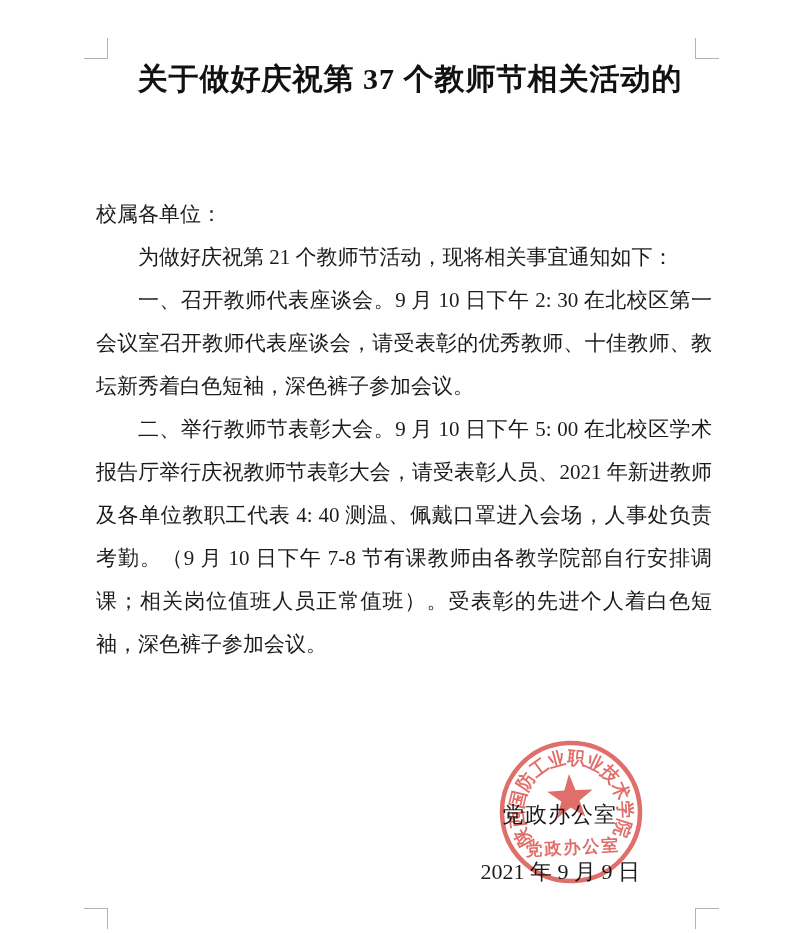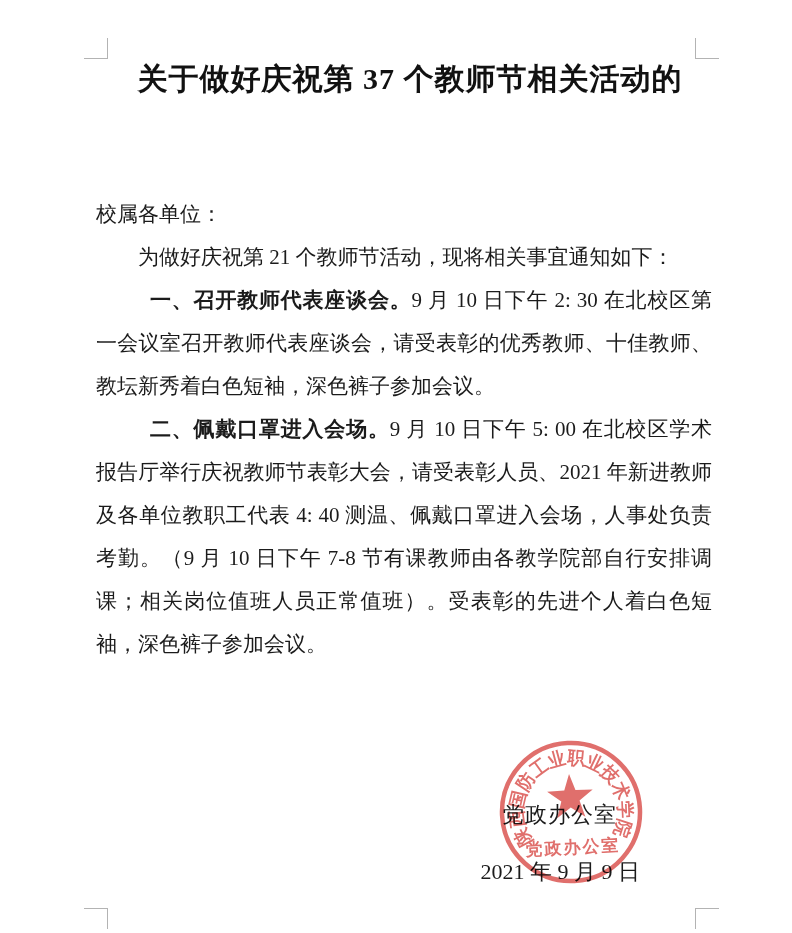--- a/index.html
+++ b/index.html
@@ -23,21 +23,21 @@
     letter-spacing:1px;color:#111;padding-left:14px;
   }
   .title .line{display:block;}
 
   .doc-body{
     position:absolute;left:96px;top:193px;width:616px;
     font-size:21px;line-height:43px;text-align:justify;
   }
   .doc-body p{margin:0;padding:0;}
   .doc-body p.indent{text-indent:2em;}
-  .doc-body .bold{font-weight:700;margin-left:12px;}
+  .doc-body .bold{font-weight:400;}
 
   .sig{position:absolute;font-size:22px;line-height:43px;white-space:nowrap;}
   .sig.office{right:175px;top:793px;letter-spacing:1px;}
   .sig.date{right:152px;top:850px;}
 
   .seal{
     position:absolute;left:471px;top:712px;width:200px;height:200px;
     opacity:0.82;mix-blend-mode:multiply;
     transform:rotate(-3deg);
     pointer-events:none;
@@ -54,21 +54,21 @@
   <div class="crop br"></div>
 
   <div class="title">
     <span class="line">关于做好庆祝第 37 个教师节相关活动的</span>
   </div>
 
   <div class="doc-body">
       <p><span>校属各单位：</span></p>
       <p class="indent"><span>为做好庆祝第 21 个教师节活动，现将相关事宜通知如下：</span></p>
       <p class="indent"><span class="bold">一、召开教师代表座谈会。</span><span>9 月 10 日下午 2: 30 在北校区第一会议室召开教师代表座谈会，请受表彰的优秀教师、十佳教师、教坛新秀着白色短袖，深色裤子参加会议。</span></p>
-      <p class="indent"><span class="bold">二、佩戴口罩进入会场。</span><span>9 月 10 日下午 5: 00 在北校区学术报告厅举行庆祝教师节表彰大会，请受表彰人员、2021 年新进教师及各单位教职工代表 4: 40 测温、佩戴口罩进入会场，人事处负责考勤。（9 月 10 日下午 7-8 节有课教师由各教学院部自行安排调课；相关岗位值班人员正常值班）。受表彰的先进个人着白色短袖，深色裤子参加会议。</span></p>
+      <p class="indent"><span class="bold">二、举行教师节表彰大会。</span><span>9 月 10 日下午 5: 00 在北校区学术报告厅举行庆祝教师节表彰大会，请受表彰人员、2021 年新进教师及各单位教职工代表 4: 40 测温、佩戴口罩进入会场，人事处负责考勤。（9 月 10 日下午 7-8 节有课教师由各教学院部自行安排调课；相关岗位值班人员正常值班）。受表彰的先进个人着白色短袖，深色裤子参加会议。</span></p>
     </div>
 
   <div class="sig office">党政办公室</div>
   <div class="sig date">2021 年 9 月 9 日</div>
 
   <svg class="seal" viewBox="0 0 200 200" aria-hidden="true">
     <defs>
       <path id="sealArc" d="M 60.7 127.5 A 48 48 0 1 1 139.3 127.5" fill="none"></path>
     </defs>
     <circle cx="100" cy="100" r="69" fill="none" stroke="#d94f4b" stroke-width="4.5"></circle>

